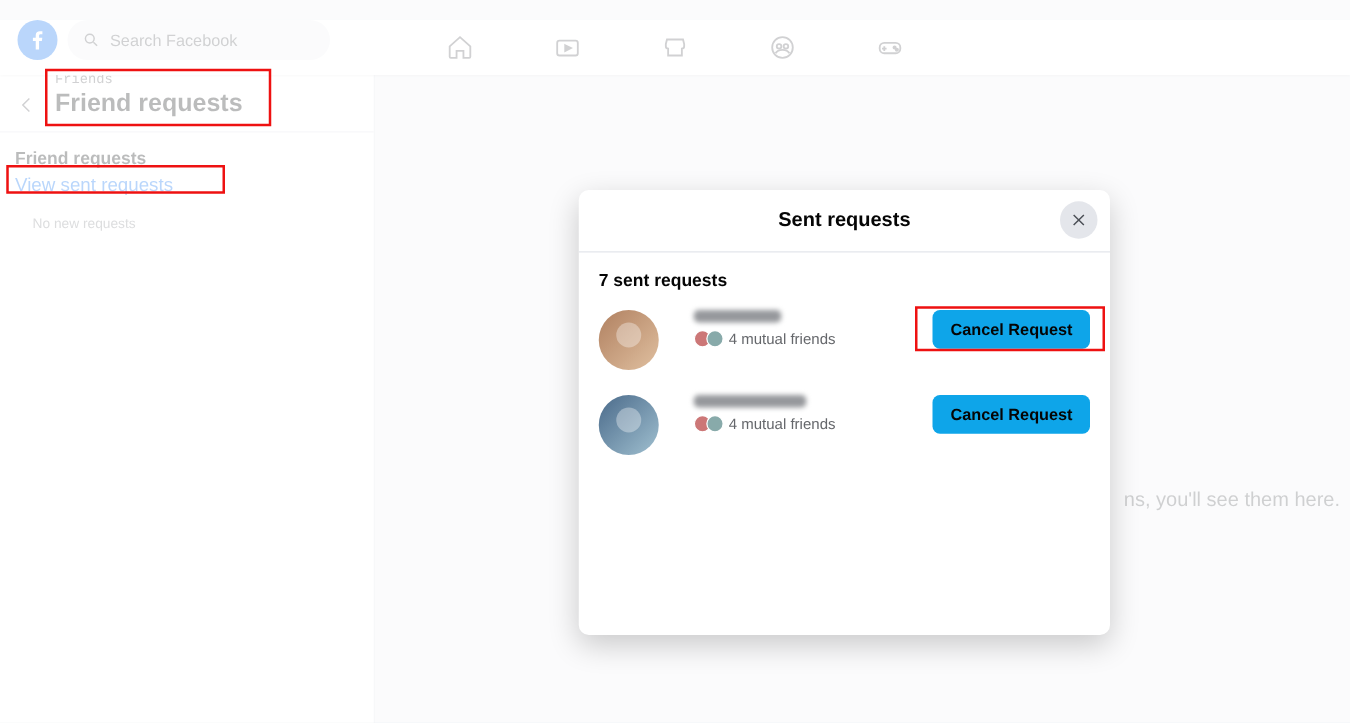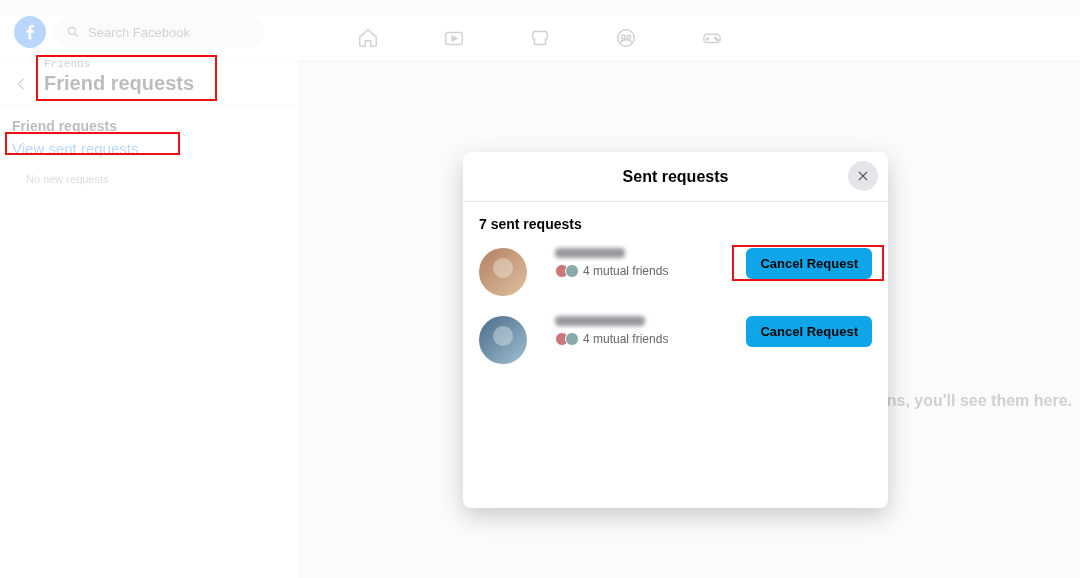--- a/index.html
+++ b/index.html
@@ -85,21 +85,21 @@
 
     
     .hl-box { position: absolute; border: 2px solid #e11; z-index: 200; pointer-events:none; }
 
     
     .bg-hint {
       position: absolute;
       top: 392px;
       right: 8px;
       font-size: 16px;
-      font-weight: 700;
+      font-weight: 400;
       color: #606266;
       z-index: 1;
       white-space: nowrap;
     }
 
     
     .modal {
       position: absolute;
       left: 463px; top: 152px;
       width: 425px;

